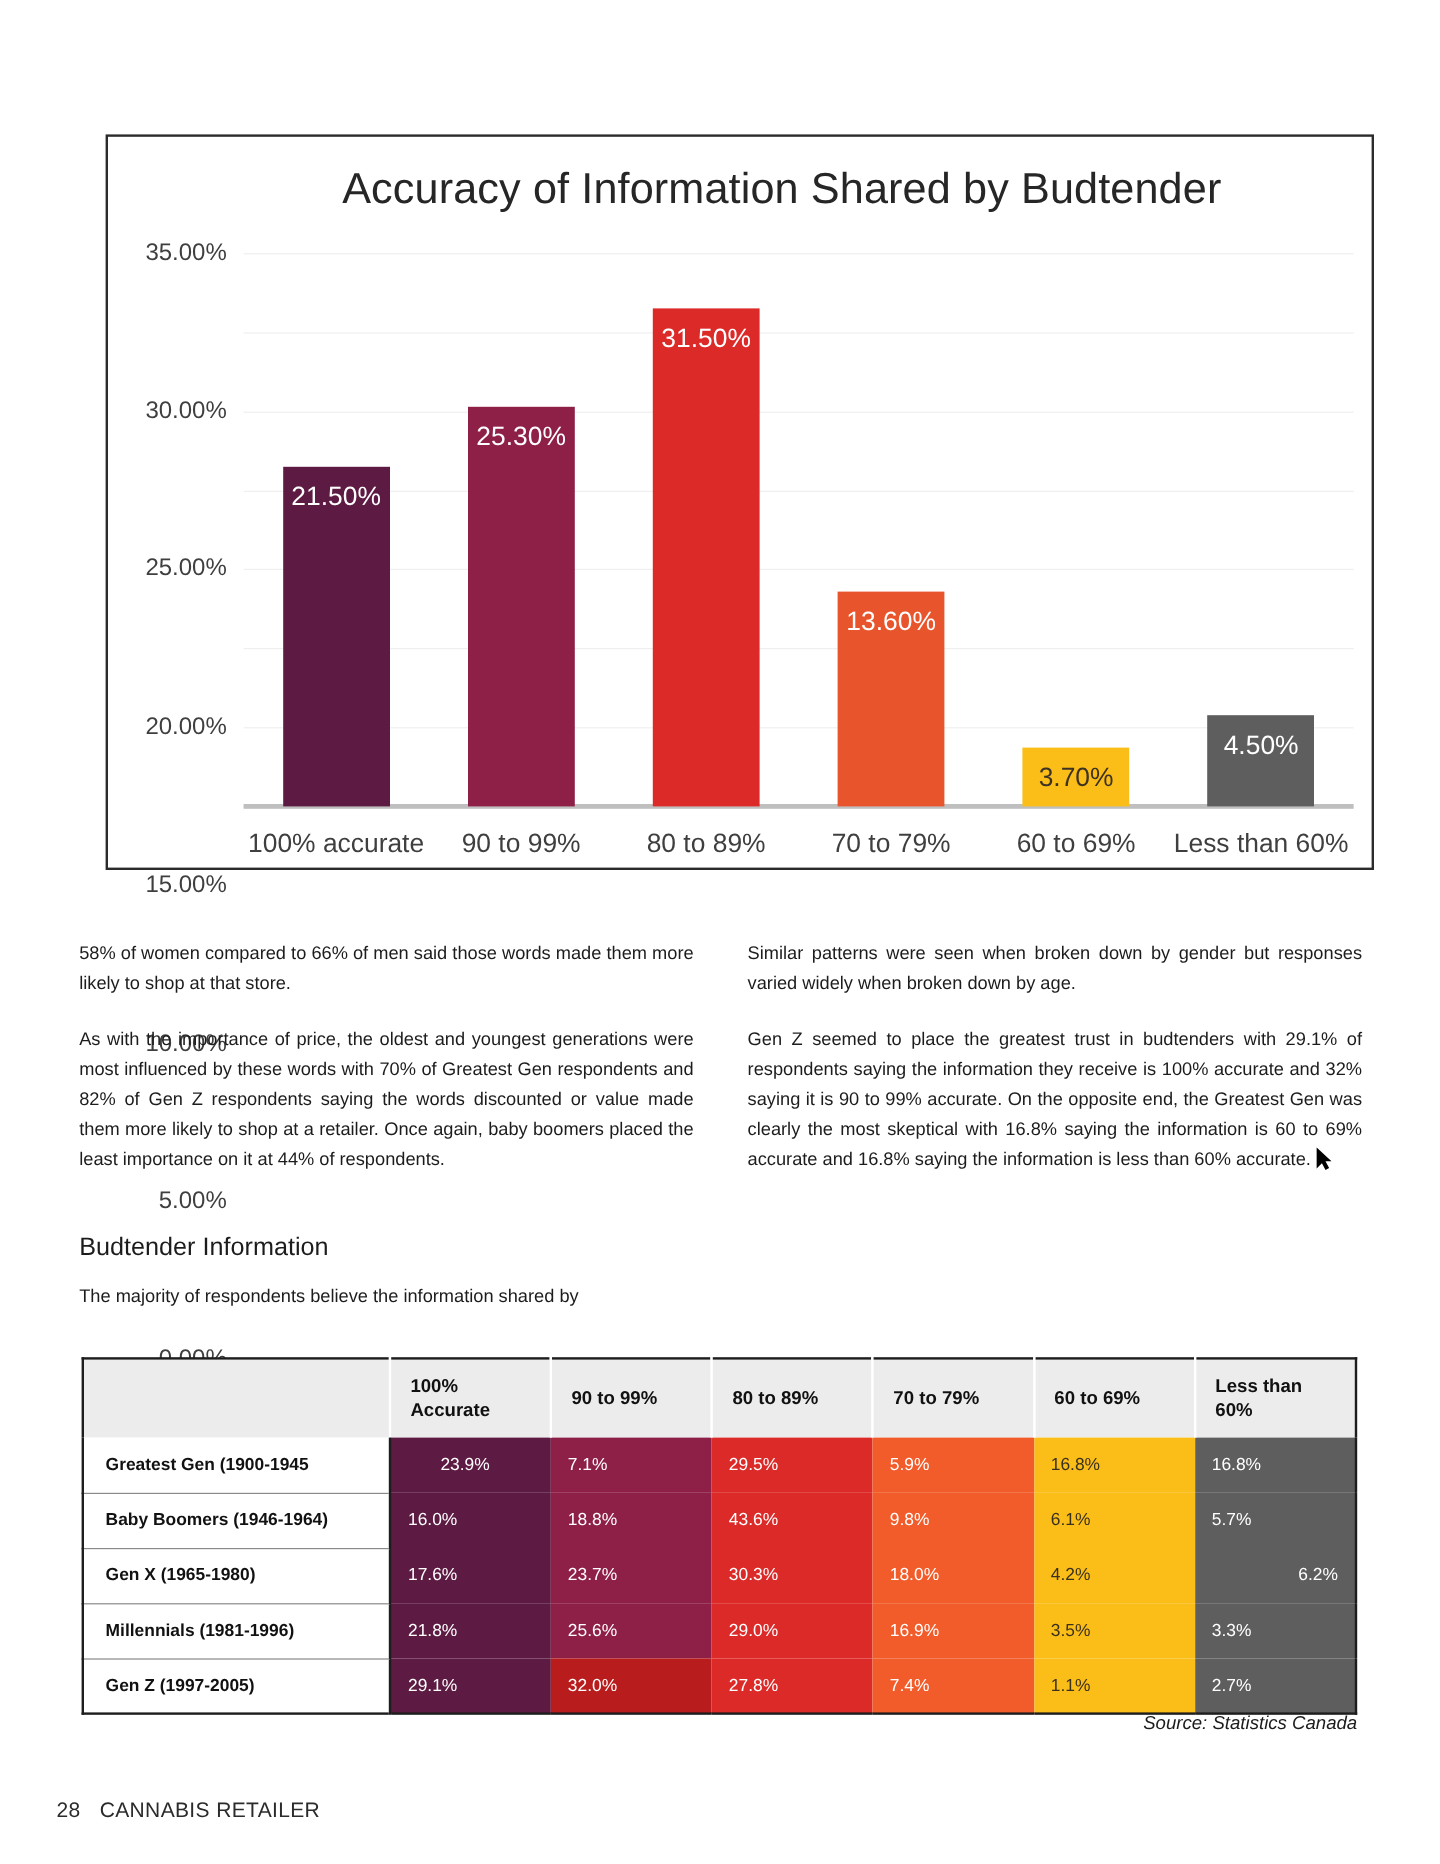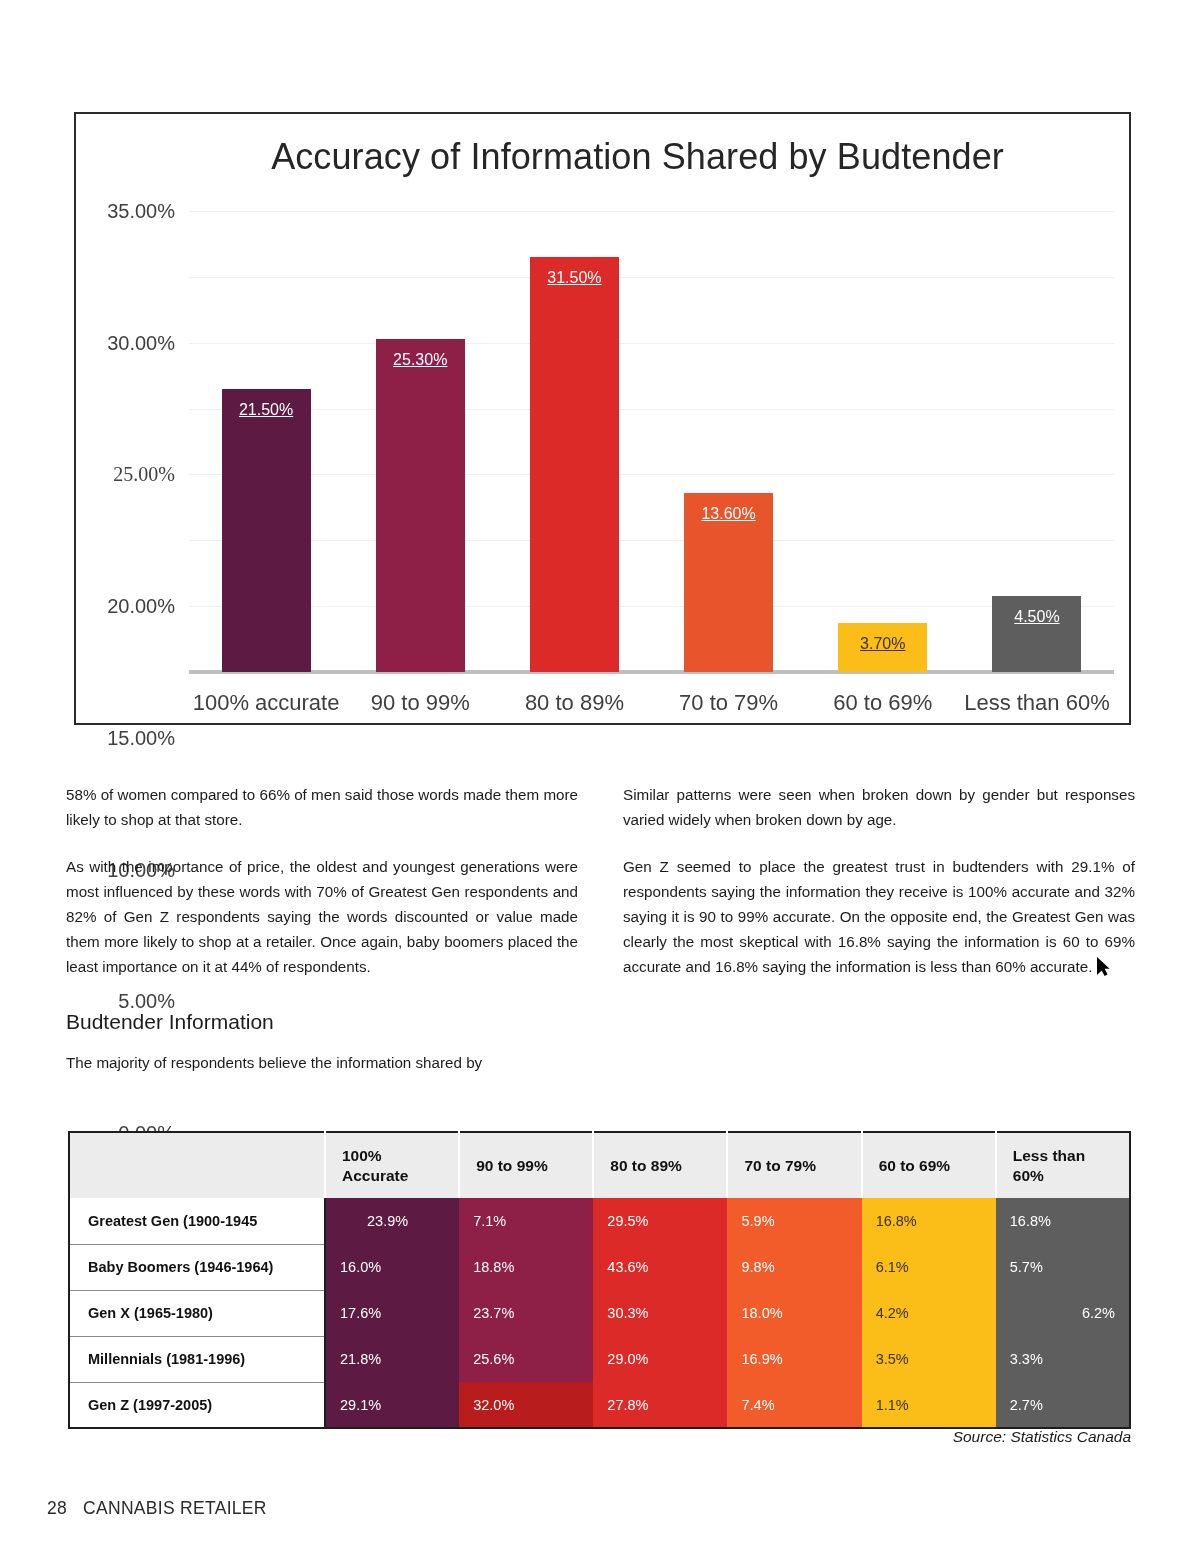--- a/index.html
+++ b/index.html
@@ -10,21 +10,21 @@
     background: #ffffff;
     font-family: "Liberation Sans", sans-serif;
     color: #231f20;
     position: relative;
     overflow: hidden;
   }
 
   
   .chart-panel {
     position: absolute;
-    left: 74px;
+    left: 88px;
     top: 112px;
     width: 1057px;
     height: 613px;
     border: 2px solid #2b2b2b;
     background: #ffffff;
   }
   .chart-title {
     position: absolute;
     left: 0;
     top: 22px;
@@ -89,24 +89,23 @@
   }
   .bar {
     width: 89px;
     position: relative;
     display: flex;
     justify-content: center;
   }
   .bar .vlabel {
     position: absolute;
     top: 12px;
-    font-size: 16px;
+    font-size: 22px;
     color: #ffffff;
     white-space: nowrap;
-    text-decoration: underline;
   }
   .bar.light-label .vlabel { color: #3d3224; }
   .xtick {
     position: absolute;
     top: 100%;
     margin-top: 18px;
     font-size: 22px;
     color: #3f3f3f;
     white-space: nowrap;
   }
@@ -121,21 +120,21 @@
     text-align: justify;
   }
   .col.left  { left: 66px;  top: 782px; }
   .col.right { left: 623px; top: 782px; }
   .col p { margin: 0 0 22px 0; }
   .col p:last-child { margin-bottom: 0; }
   .section-head {
     font-size: 21px;
     font-weight: 400;
     color: #1c1c1c;
-    margin: 30px 0 16px 0;
+    margin: 48px 0 16px 0;
     text-align: left;
   }
   .cursor-arrow {
     display: inline-block;
     width: 13px;
     height: 19px;
     vertical-align: -4px;
     margin-left: 5px;
   }
 
@@ -218,21 +217,21 @@
 
   <div class="plot">
     <div id="gridlines">
         <div class="gridline" style="top: 0px;">
           <div class="ytick" style="top: 0px;">35.00%</div>
         </div>
         <div class="gridline" style="top: 65.8571px;">
           <div class="ytick" style="top: 65.8571px;">30.00%</div>
         </div>
         <div class="gridline" style="top: 131.714px;">
-          <div class="ytick" style="top: 131.714px; font-family: Liberation Serif, serif;">25.00%</div>
+          <div class="ytick" style="top: 131.714px;">25.00%</div>
         </div>
         <div class="gridline" style="top: 197.571px;">
           <div class="ytick" style="top: 197.571px;">20.00%</div>
         </div>
         <div class="gridline" style="top: 263.429px;">
           <div class="ytick" style="top: 263.429px;">15.00%</div>
         </div>
         <div class="gridline" style="top: 329.286px;">
           <div class="ytick" style="top: 329.286px;">10.00%</div>
         </div>

